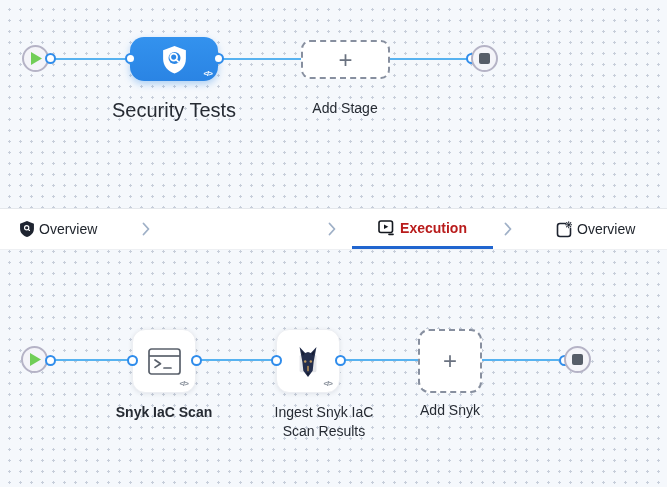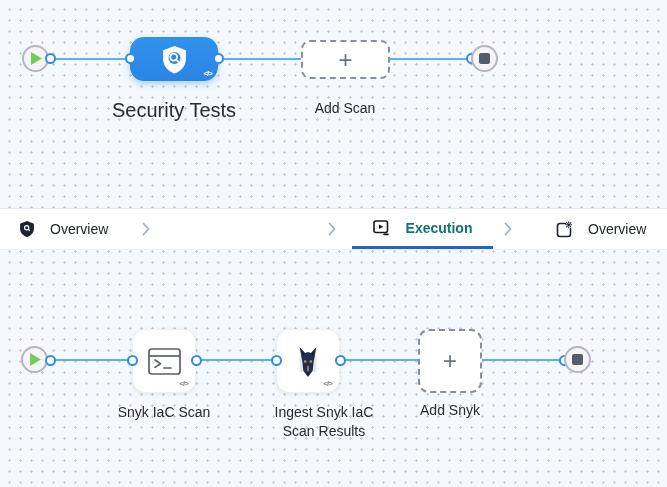--- a/index.html
+++ b/index.html
@@ -33,26 +33,26 @@
   .add-step{left:418px;top:329px;width:64px;height:64px;border-radius:11px;}
   
   .step-card{position:absolute;top:329px;width:64px;height:64px;background:#fff;border-radius:13px;
     border:1px solid #edeff3;box-sizing:border-box;
     box-shadow:0 1px 4px rgba(40,50,70,.10);
     display:flex;align-items:center;justify-content:center;}
   .step-card .code-badge{right:7px;bottom:4px;color:#8a919c;}
   
   .tabbar{position:absolute;left:0;top:208px;width:667px;height:42px;background:#fff;
     border-top:1px solid #e5e8ec;border-bottom:1px solid #eef0f3;box-sizing:border-box;}
-  .tab{position:absolute;top:0;height:100%;display:flex;align-items:center;gap:16px;
+  .tab{position:absolute;top:0;height:100%;display:flex;align-items:center;gap:5px;
     color:#21262e;font-size:14px;cursor:pointer;box-sizing:border-box;}
   .tab-overview{left:20px;}
   .tab-infrastructure{left:185px;}
   .tab-execution{left:352px;width:141px;justify-content:center;
-    border-bottom:3px solid #2065cf;font-weight:700;color:#0f766e;}
+    border-bottom:3px solid #2065cf;font-weight:700;color:#b91c1c;}
   .tab-advanced{left:556px;}
   .chev{position:absolute;top:0;height:100%;display:flex;align-items:center;}
   .chev-1{left:142px;} .chev-2{left:328px;} .chev-3{left:504px;}
 </style>
 </head>
 <body>
 
 <div class="page">
 
   <div>
@@ -77,21 +77,21 @@
       </svg>
       <span class="code-badge">&lt;/&gt;</span>
     </div>
     <div class="port" style="left:124.5px;top:53px;"></div>
     <div class="port" style="left:212.5px;top:53px;"></div>
     <div class="node-label" style="left:94px;top:101px;width:160px;font-size:20px;">Security Tests</div>
 
     <div class="add-box add-stage">
       <span class="plus">+</span>
     </div>
-    <div class="node-label" style="left:285px;top:99px;width:120px;">Add Scan</div>
+    <div class="node-label" style="left:285px;top:99px;width:120px;">Add Stage</div>
 
     <div class="port" style="left:465.5px;top:53px;"></div>
     <div class="endpoint" style="left:471px;top:45px;">
       <div class="stop-square"></div>
     </div>
   </div>
 
   <div class="tabbar">
 
     <div class="tab tab-overview">
@@ -168,21 +168,21 @@
       <svg width="33" height="27" viewBox="0 0 33 27">
         <rect x="1" y="1" width="31" height="25" rx="2.5" fill="none" stroke="#59606b" stroke-width="1.7"></rect>
         <line x1="1" y1="8" x2="32" y2="8" stroke="#59606b" stroke-width="1.7"></line>
         <polyline points="7,12 12.5,15.7 7,19.4" fill="none" stroke="#59606b" stroke-width="1.7" stroke-linecap="round" stroke-linejoin="round"></polyline>
         <line x1="16" y1="20" x2="23" y2="20" stroke="#59606b" stroke-width="1.7" stroke-linecap="round"></line>
       </svg>
       <span class="code-badge">&lt;/&gt;</span>
     </div>
     <div class="port" style="left:126.5px;top:354.5px;"></div>
     <div class="port" style="left:190.5px;top:354.5px;"></div>
-    <div class="node-label" style="left:104px;top:403px;width:120px;">Snyk IaC Scan</div>
+    <div class="node-label" style="left:104px;top:403px;width:120px;font-weight:bold;">Snyk IaC Scan</div>
 
     <div class="step-card" style="left:276px;">
       <svg width="30" height="36" viewBox="0 0 32 38">
         <rect x="7" y="12" width="18" height="19" rx="2" fill="#e6e7ea"></rect>
         <path d="M16 36 L11 29.5 L10 20 L7 4 L13 10.5 L16 9.5 L19 10.5 L25 4 L22 20 L21 29.5 Z" fill="#242e4c"></path>
         <path d="M8.6 7.2 L12.2 11.2 L10.6 13.4 Z" fill="#141b30"></path>
         <path d="M23.4 7.2 L19.8 11.2 L21.4 13.4 Z" fill="#141b30"></path>
         <circle cx="13" cy="19.5" r="1.3" fill="#c09a5f"></circle>
         <circle cx="19" cy="19.5" r="1.3" fill="#c09a5f"></circle>
         <rect x="15.1" y="24" width="1.8" height="6" rx="0.9" fill="#b08a52"></rect>

